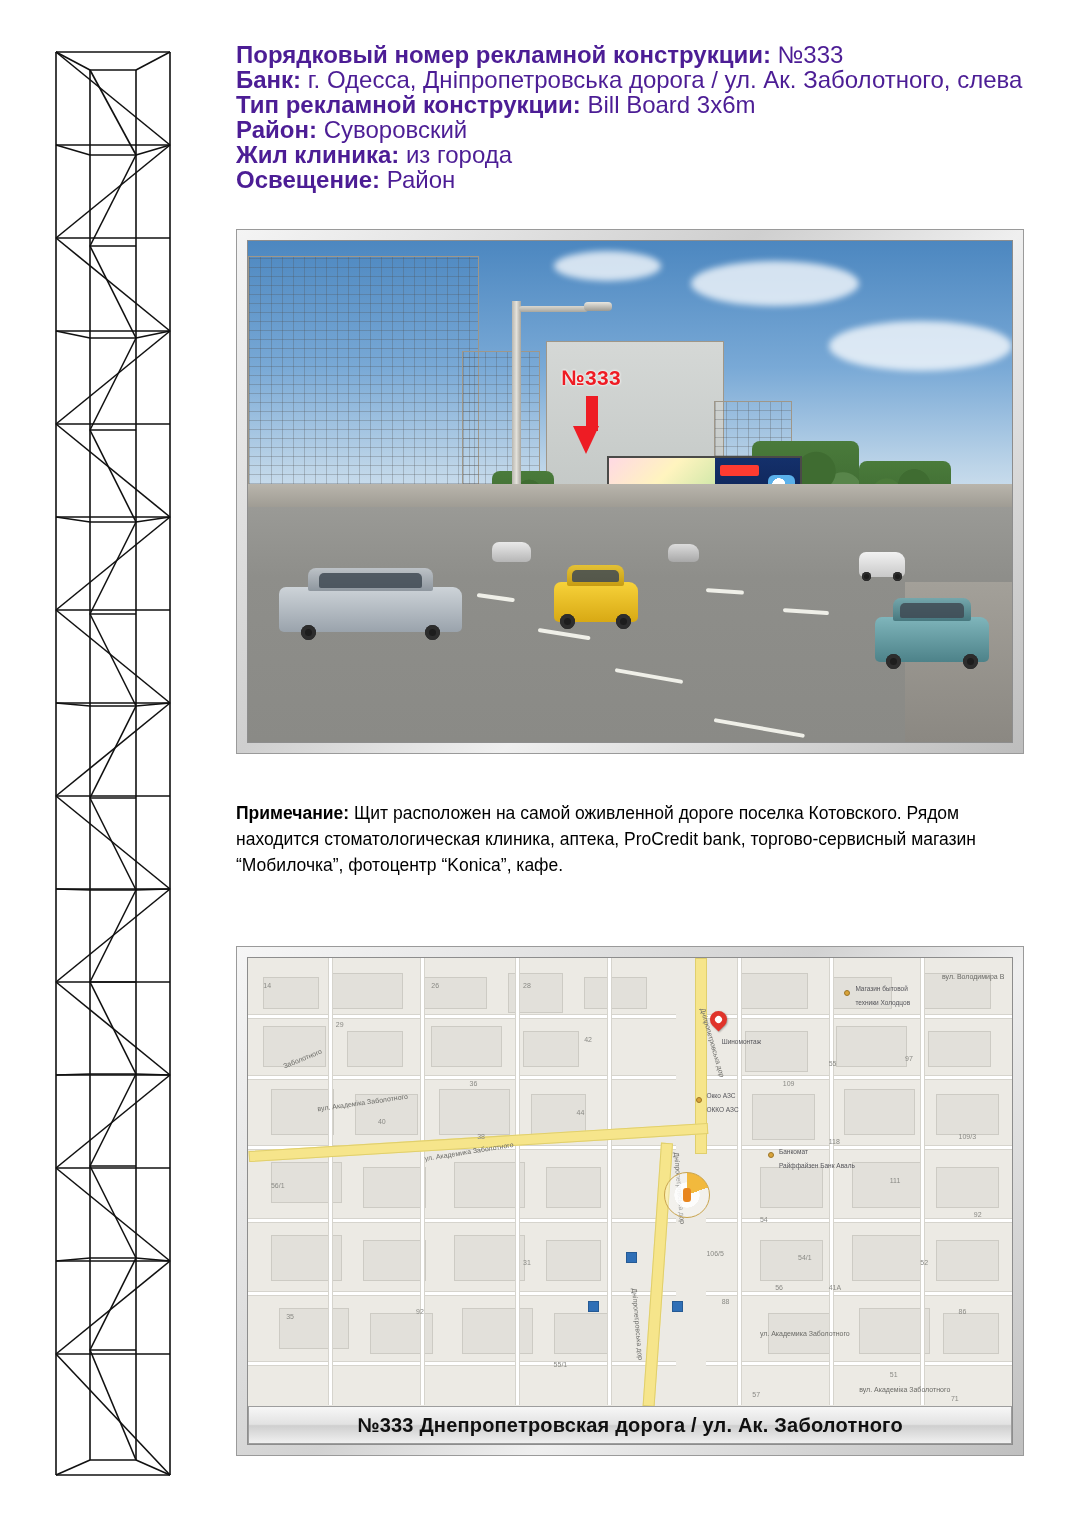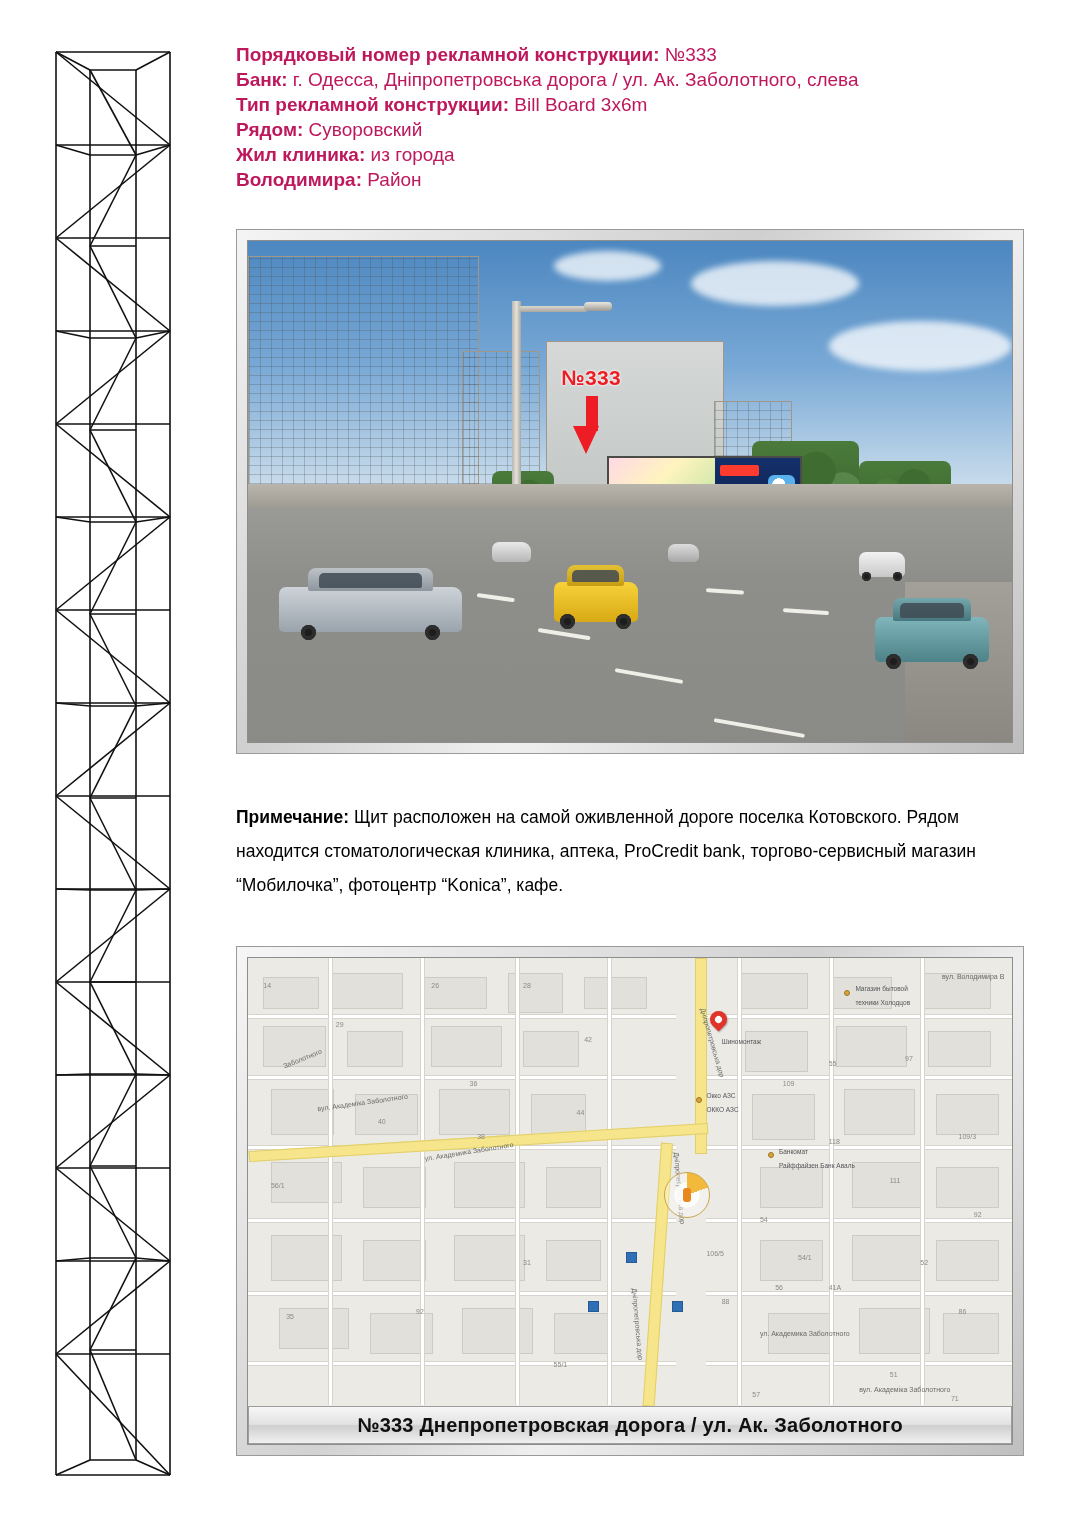--- a/index.html
+++ b/index.html
@@ -23,23 +23,23 @@
     width: 150px;
     height: 1450px;
   }
 
   
   .info {
     position: absolute;
     left: 236px;
     top: 42px;
     width: 800px;
-    font-size: 19px;
+    font-size: 24px;
     line-height: 25px;
-    color: #be185d;
+    color: #4c1d95;
   }
   .info .row { white-space: nowrap; }
   .info .lbl { font-weight: bold; }
   .info .val { font-weight: normal; }
 
   
   .photo-frame {
     position: absolute;
     left: 236px;
     top: 229px;
@@ -199,21 +199,21 @@
   .wheel { position:absolute; width:15px;height:15px;border-radius:50%;
     background:#1d1d1d; box-shadow: inset 0 0 0 4px #2d2d2d; }
 
   
   .note {
     position:absolute;
     left:236px;
     top:800px;
     width:760px;
     font-size:17.5px;
-    line-height:34px;
+    line-height:26px;
     color:#000;
   }
   .note b { font-weight:bold; }
 
   
   .map-frame {
     position:absolute;
     left:236px;
     top:946px;
     width:788px;
@@ -441,29 +441,29 @@
   </div>
   <div class="row">
     <span class="lbl">Банк:</span>
     <span class="val">г. Одесса, Дніпропетровська дорога / ул. Ак. Заболотного, слева</span>
   </div>
   <div class="row">
     <span class="lbl">Тип рекламной конструкции:</span>
     <span class="val">Bill Board 3x6m</span>
   </div>
   <div class="row">
-    <span class="lbl">Рядом:</span>
+    <span class="lbl">Район:</span>
     <span class="val">Суворовский</span>
   </div>
   <div class="row">
     <span class="lbl">Жил клиника:</span>
     <span class="val">из города</span>
   </div>
   <div class="row">
-    <span class="lbl">Володимира:</span>
+    <span class="lbl">Освещение:</span>
     <span class="val">Район</span>
   </div>
 </div>
 
 <div class="photo-frame">
   <div class="photo-inner">
     <div class="sky"></div>
     <div class="cloud" style="left:58%;top:4%;width:22%;height:9%;"></div>
     <div class="cloud" style="left:76%;top:16%;width:24%;height:10%;"></div>
     <div class="cloud" style="left:40%;top:2%;width:14%;height:6%;"></div>

